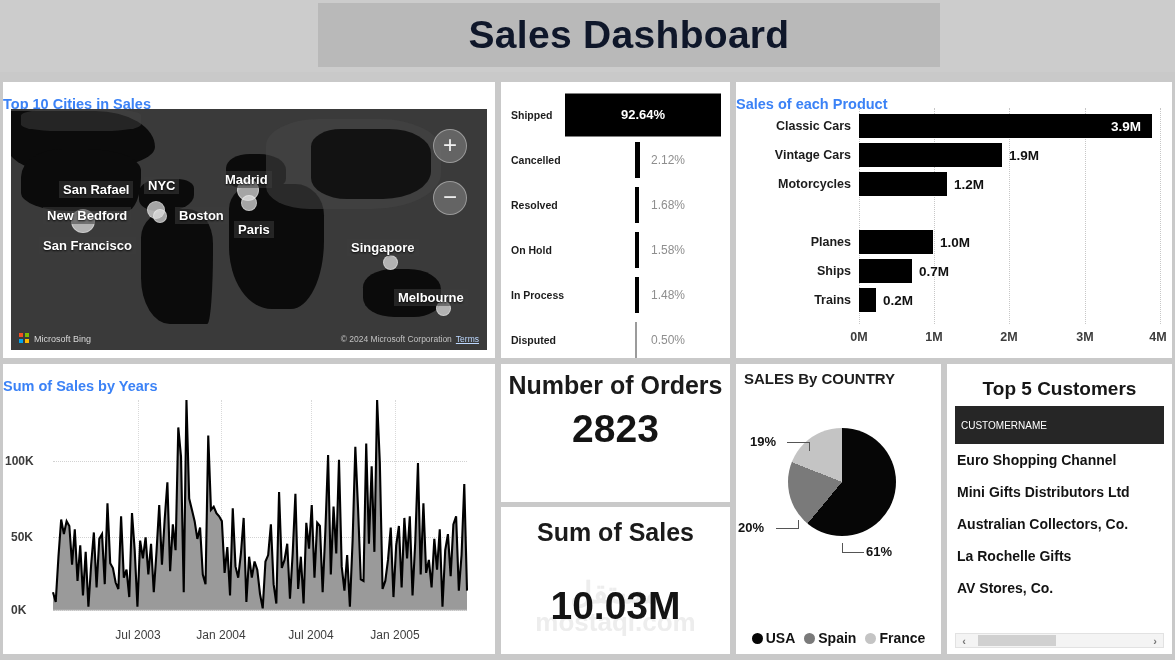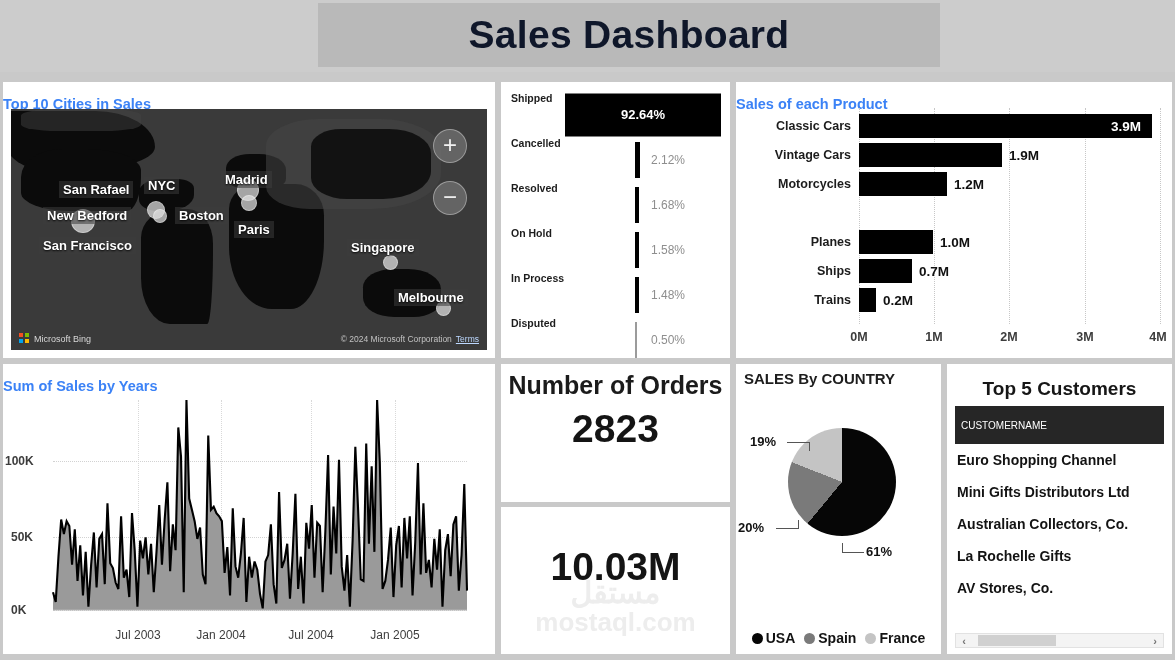--- a/index.html
+++ b/index.html
@@ -83,21 +83,21 @@
   .attrib {
     position: absolute; right: 8px; bottom: 6px;
     color: #c2c2c2; font-size: 8.5px;
   }
   .attrib .terms { color: #bcd8ff; text-decoration: underline; margin-left: 4px; }
 
   
   #status-panel { left: 501px; top: 82px; width: 229px; height: 276px; }
   .status-row {
     position: absolute; left: 0; width: 210px; height: 45px;
-    display: flex; 
+    display: flex; align-items: center;
   }
   .status-label {
     width: 64px; padding-left: 10px;
     font-size: 10.5px; font-weight: bold; color: #1c1c1c;
   }
   .status-track { position: relative; flex: 1; height: 45px; }
   .status-bar {
     position: absolute; top: 50%; transform: translateY(-50%);
     left: 0px; background: #000000; height: 43px;
   }
@@ -417,20 +417,21 @@
       <span class="xlab" style="left:392px;top:240px;">Jan 2005</span>
     </div>
   </div>
 
   <div class="panel" id="kpi-orders">
     <div class="kpi-title">Number of Orders</div>
     <div class="kpi-value big" style="margin-top:8px;">2823</div>
   </div>
 
   <div class="panel" id="kpi-sales">
+    <div class="kpi-title" style="padding-top:12px;">Sum of Sales</div>
     <div class="watermark" style="bottom:18px;">
       <span class="wm-ar">مستقل</span>
       <span>mostaql.com</span>
     </div>
     <div class="kpi-value big" style="position:relative;margin-top:38px;z-index:2;">10.03M</div>
   </div>
 
   <div class="panel" id="pie-panel">
     <div class="pie-title">SALES By COUNTRY</div>
     <div class="pie-wrap">

